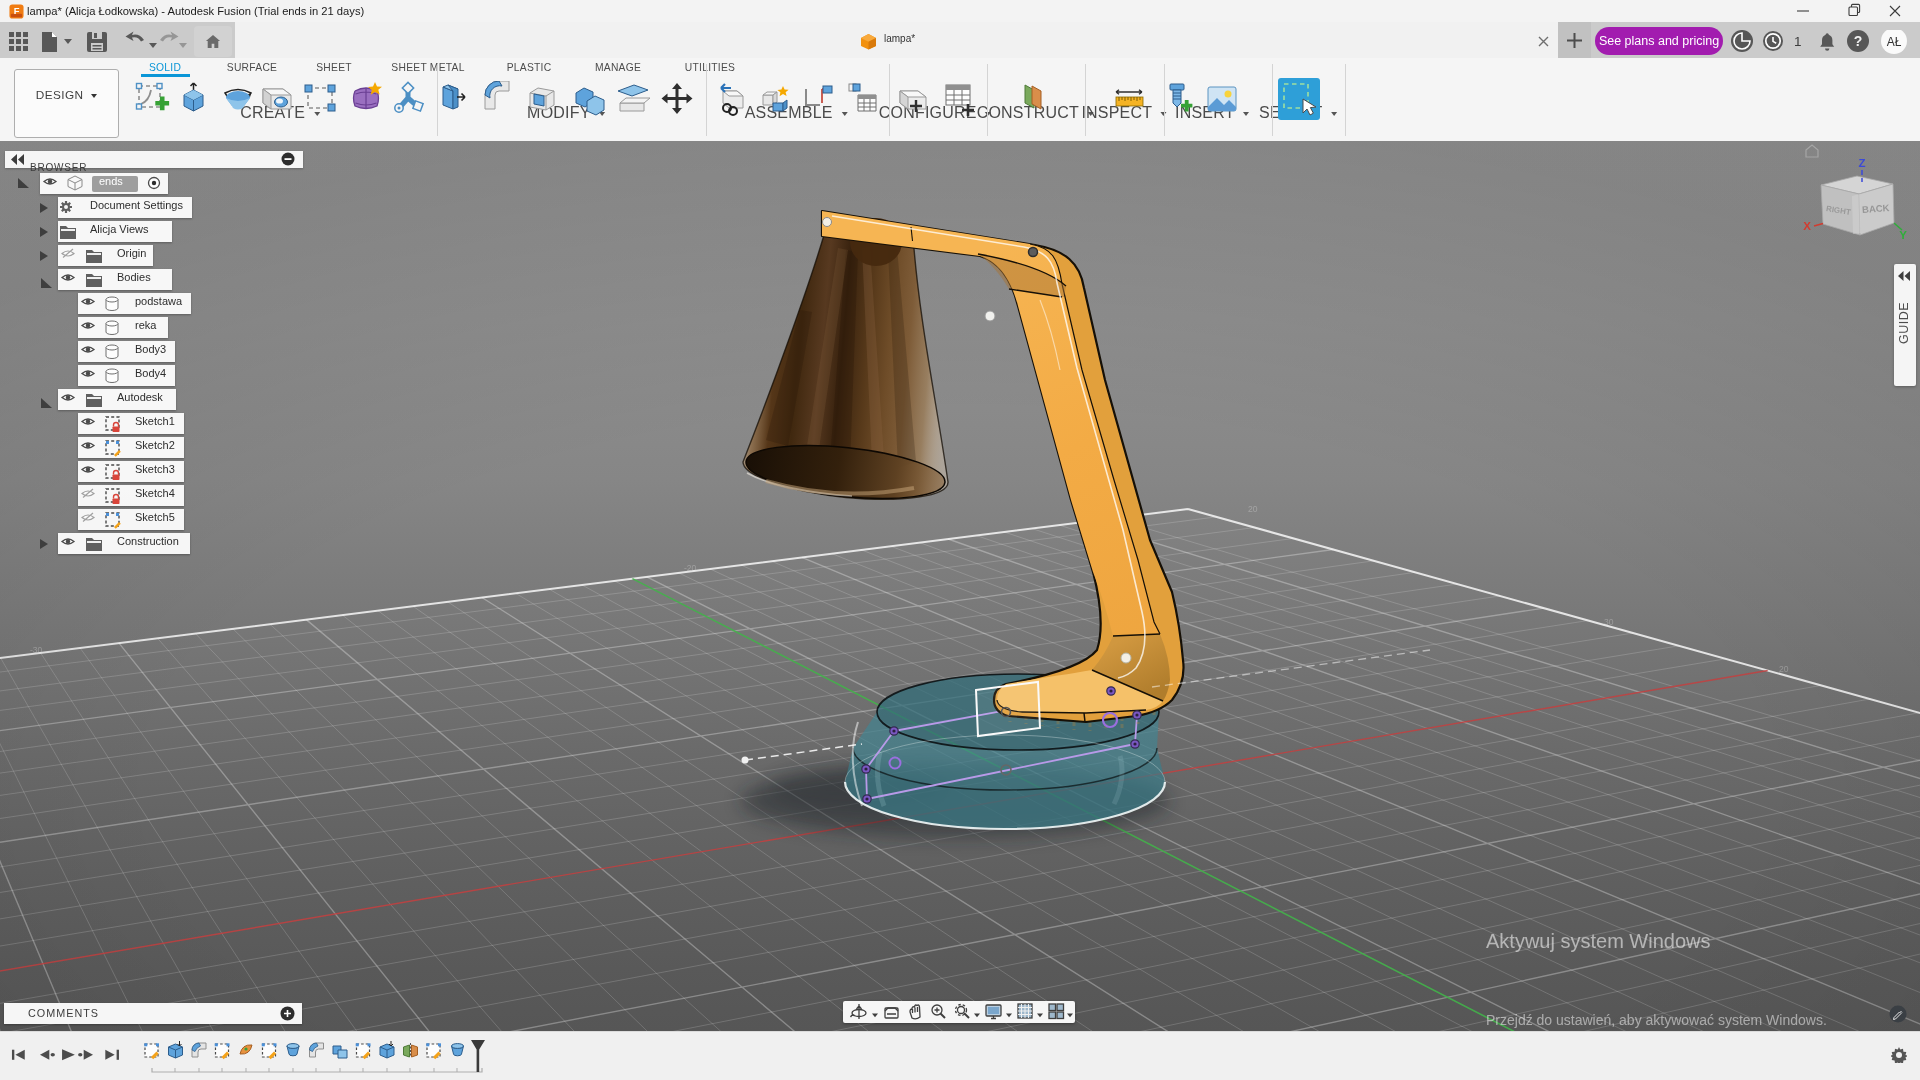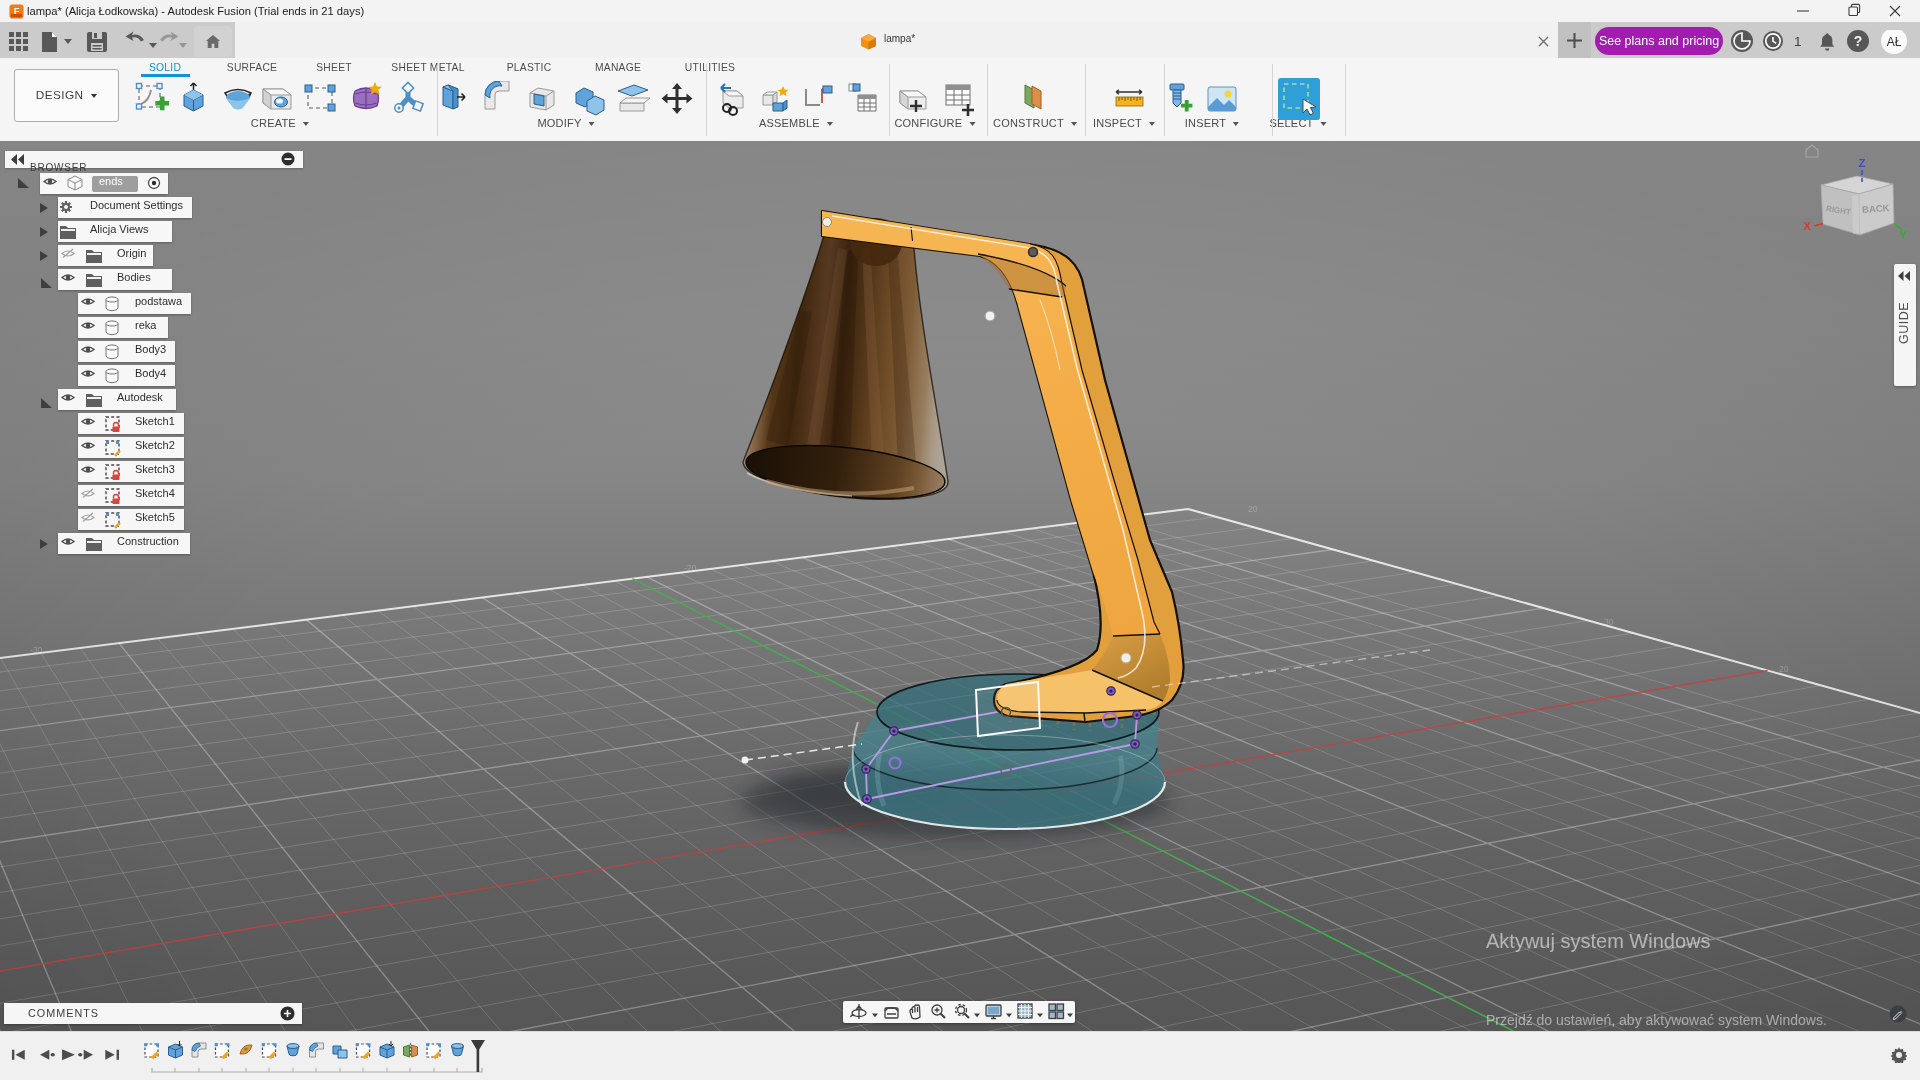--- a/index.html
+++ b/index.html
@@ -6,24 +6,24 @@
 .abs{position:absolute}
 #titlebar{position:absolute;left:0;top:0;width:1920px;height:22px;background:#f3f3f3}
 #titlebar .ttl{position:absolute;left:27px;top:4.5px;font-size:11.2px;color:#1b1b1b;letter-spacing:0px}
 #appbar{position:absolute;left:0;top:22px;width:1920px;height:36px;background:#cbcbcb}
 #tabstrip{position:absolute;left:235px;top:22px;width:1323px;height:36px;background:#f1f1f1}
 #plustab{position:absolute;left:1558px;top:22px;width:33px;height:36px;background:#c1c1c1}
 #bluebtn{position:absolute;left:1595px;top:27px;width:128px;height:28px;background:#a21caf;border-radius:14px;color:#fff;font-size:12.5px;text-align:center;line-height:28px}
 #ribbon{position:absolute;left:0;top:58px;width:1920px;height:83px;background:#f5f5f5}
 .rtab{position:absolute;top:61.5px;height:16px;font-size:10.3px;color:#4c4c4c;white-space:nowrap;transform:translateX(-50%);letter-spacing:0.25px}
 .rtab.act{color:#0a96d7}
-.glabel{position:absolute;top:117px;font-size:11px;color:#4a4a4a;white-space:nowrap;transform:translateX(-50%);letter-spacing:0.2px}
+.glabel{position:absolute;top:104px;font-size:16px;color:#4a4a4a;white-space:nowrap;transform:translateX(-50%);letter-spacing:0.2px}
 .gsep{position:absolute;top:64px;height:72px;width:1px;background:#d4d4d4}
 .caret{display:inline-block;width:0;height:0;border-left:3.5px solid transparent;border-right:3.5px solid transparent;border-top:4px solid #555;vertical-align:middle;margin-left:4px}
-#designbtn{position:absolute;left:14px;top:69px;width:105px;height:53px;border:1px solid #aeaeae;border-radius:3px;background:#fbfbfb;color:#3f3f3f;font-size:11.8px;letter-spacing:0.4px;text-align:center;line-height:51px}
+#designbtn{position:absolute;left:14px;top:69px;width:105px;height:69px;border:1px solid #aeaeae;border-radius:3px;background:#fbfbfb;color:#3f3f3f;font-size:11.8px;letter-spacing:0.4px;text-align:center;line-height:51px}
 #viewport{position:absolute;left:0;top:141px;width:1920px;height:890px;background:linear-gradient(180deg,#949494 0%,#8f8f8f 20%,#868686 38%,#787878 54%,#6a6a6a 69%,#606060 82%,#595959 93%,#565656 100%)}
 #browserhdr{position:absolute;left:5px;top:151px;width:298px;height:17px;background:#f6f6f6;box-shadow:0 1px 2px rgba(0,0,0,.25)}
 .brow{position:absolute;height:21px;background:rgba(253,253,253,0.95);box-shadow:0 1px 2px rgba(0,0,0,.3)}
 .btxt{position:absolute;font-size:11px;color:#2d2d2d;top:4px;white-space:nowrap}
 #commentsbar{position:absolute;left:4px;top:1003px;width:298px;height:21px;background:#f6f6f6;box-shadow:0 1px 2px rgba(0,0,0,.3)}
 #navbar{position:absolute;left:843px;top:1001px;width:232px;height:22px;background:#f6f6f6;border-radius:2px;box-shadow:0 1px 3px rgba(0,0,0,.35)}
 #guide{position:absolute;left:1894px;top:264px;width:22px;height:122px;background:#f5f5f5;border-radius:2px;box-shadow:0 1px 3px rgba(0,0,0,.3)}
 #guide .gtxt{position:absolute;left:3px;top:38px;font-size:12.5px;color:#4d4d4d;writing-mode:vertical-rl;transform:rotate(180deg);letter-spacing:0.5px}
 #timeline{position:absolute;left:0;top:1031px;width:1920px;height:49px;background:#f0f0f0;border-top:1px solid #dcdcdc}
 #wmark1{position:absolute;left:1486px;top:930px;font-size:20px;color:rgba(255,255,255,0.55)}

